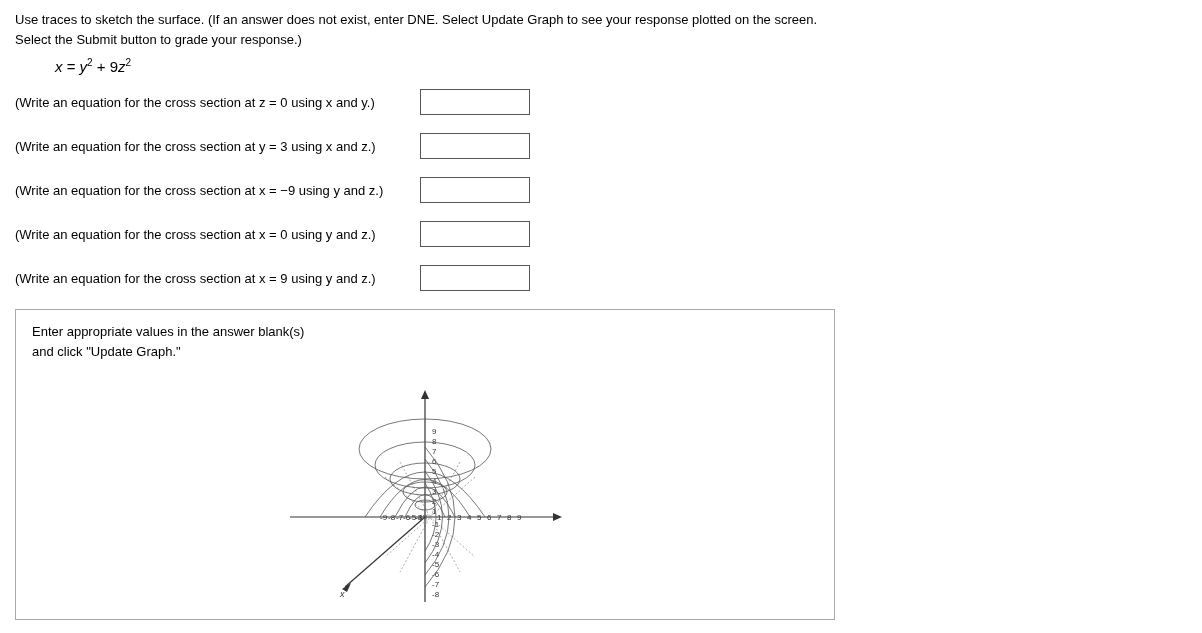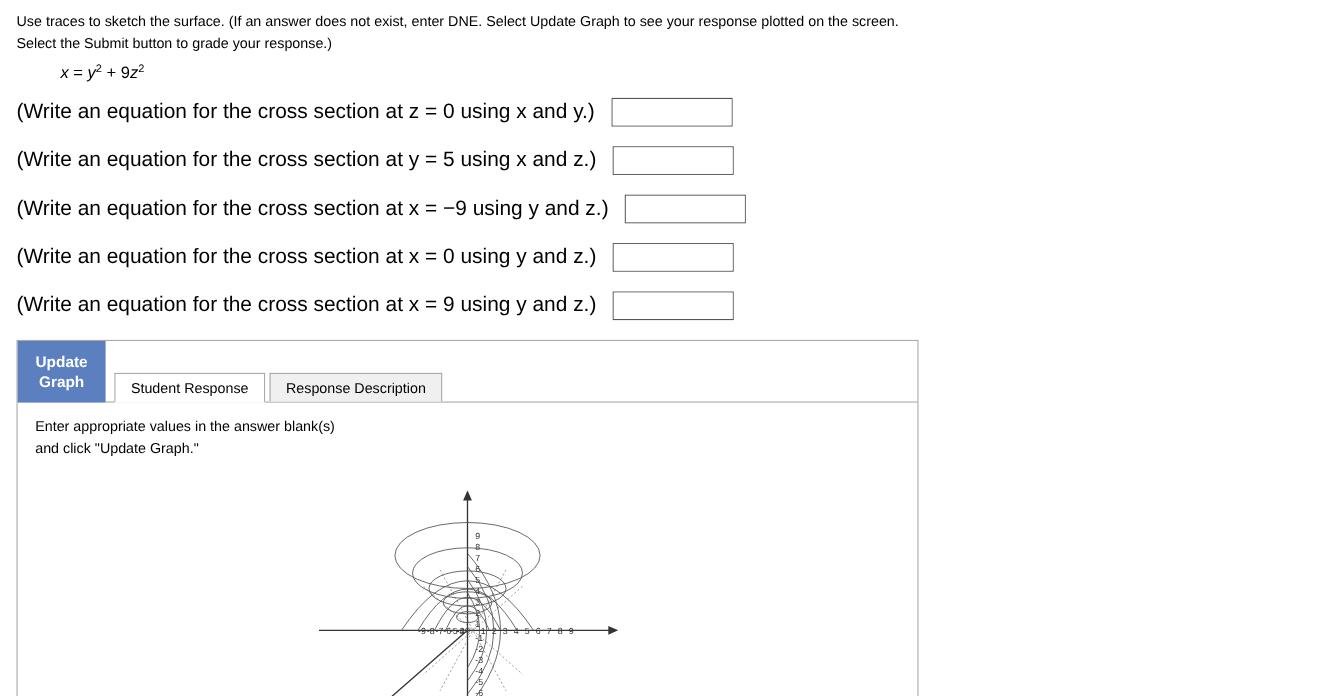--- a/index.html
+++ b/index.html
@@ -20,21 +20,21 @@
       margin: 8px 0 14px 40px;
     }
     .equation sup { font-size: 10px; vertical-align: super; }
     .cross-section-row {
       display: flex;
       align-items: center;
       margin-bottom: 18px;
       gap: 15px;
     }
     .cross-section-label {
-      font-size: 19px;
+      font-size: 13px;
       min-width: 390px;
     }
     .answer-box {
       width: 110px;
       height: 26px;
       border: 1px solid #555;
       background: #fff;
       display: inline-block;
     }
     .answer-box input {
@@ -118,45 +118,38 @@
 <div class="equation">
   <i>x</i> = <i>y</i><sup>2</sup> + 9<i>z</i><sup>2</sup>
 </div>
 
 <div id="cross-sections-container">
     <div class="cross-section-row">
       <span class="cross-section-label">(Write an equation for the cross section at z = 0 using x and y.)</span>
       <div class="answer-box"><input type="text" style=""></div>
     </div>
     <div class="cross-section-row">
-      <span class="cross-section-label">(Write an equation for the cross section at y = 5 using x and z.)</span>
+      <span class="cross-section-label">(Write an equation for the cross section at y = 3 using x and z.)</span>
       <div class="answer-box"><input type="text" style=""></div>
     </div>
     <div class="cross-section-row">
       <span class="cross-section-label">(Write an equation for the cross section at x = −9 using y and z.)</span>
       <div class="answer-box"><input type="text" style=""></div>
     </div>
     <div class="cross-section-row">
       <span class="cross-section-label">(Write an equation for the cross section at x = 0 using y and z.)</span>
       <div class="answer-box"><input type="text" style=""></div>
     </div>
     <div class="cross-section-row">
       <span class="cross-section-label">(Write an equation for the cross section at x = 9 using y and z.)</span>
       <div class="answer-box"><input type="text" style=""></div>
     </div>
   </div>
 
 <div class="bottom-panel">
-  <div class="bottom-panel-header">
-    <button class="update-graph-btn">Update<br>Graph</button>
-    <div class="tabs">
-      <div class="tab active">Student Response</div>
-      <div class="tab">Response Description</div>
-    </div>
-  </div>
   <div class="bottom-panel-body">
     <div class="instruction-text">
       <span>Enter appropriate values in the answer blank(s)</span><br>
       <span>and click "Update Graph."</span>
     </div>
 
     <div class="graph-container">
       <svg class="graph-svg" viewBox="0 0 280 220">
 
         <line x1="140" y1="5" x2="140" y2="215" stroke="#333" stroke-width="1.2"></line>

